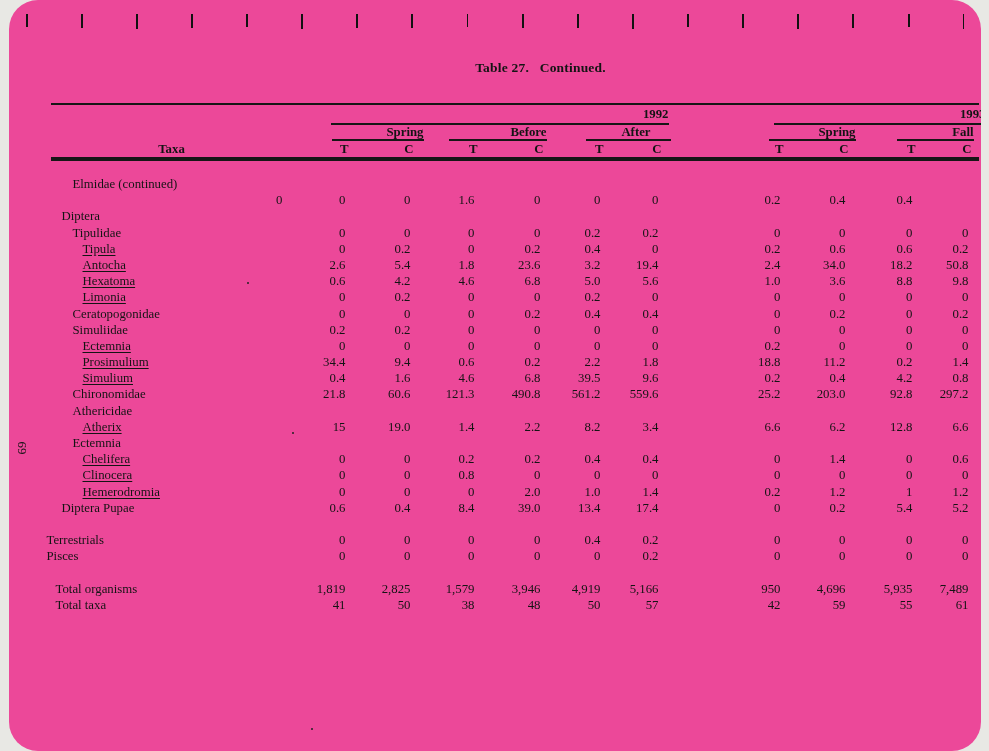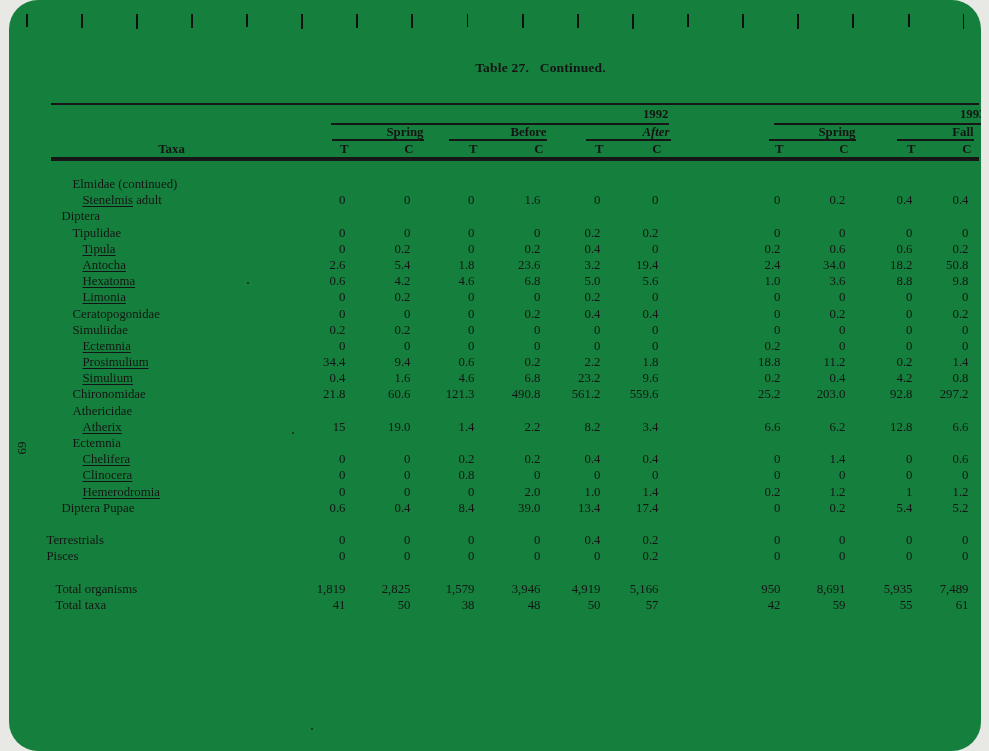--- a/index.html
+++ b/index.html
@@ -1,17 +1,17 @@
 <!DOCTYPE html>
 <html><head>
 <meta charset="utf-8">
 <style>
   html,body{margin:0;padding:0;background:#e8e8e4;}
   #page{
-    position:relative; width:972px; height:751px; background:#15803d;
+    position:relative; width:972px; height:751px; background:#ec4899;
     font-family:"Liberation Serif","DejaVu Serif",serif; color:#141414;
     overflow:hidden; margin:0 auto;border-radius:29px;
   }
   
   #ticks{position:absolute; left:17px; top:14px; width:939px; height:16px;
     display:flex; justify-content:space-between; align-items:flex-start;}
   .tick{width:2px; height:14px; background:#111;}
   .tick:nth-child(3n){height:15px; width:1.5px;}
   .tick:nth-child(4n+1){height:13px;}
 
@@ -87,21 +87,21 @@
 
   <div class="rule" style="left:42px; top:103px; width:928px; height:2px;"></div>
 
   <div class="year-label" style="left:322px; width:338px;">1992</div>
   <div class="year-label" style="left:765px; width:212px;">1993</div>
   <div class="rule" style="left:322px; top:123px; width:338px; height:2px;"></div>
   <div class="rule" style="left:765px; top:123px; width:212px; height:2px;"></div>
 
   <div class="season-label" style="left:323px; width:92px;">Spring</div>
   <div class="season-label" style="left:440px; width:98px;">Before</div>
-  <div class="season-label" style="left:576px; width:85px;font-style:italic;">After</div>
+  <div class="season-label" style="left:557px; width:85px;">After</div>
   <div class="season-label" style="left:760px; width:87px;">Spring</div>
   <div class="season-label" style="left:888px; width:77px;">Fall</div>
   <div class="rule" style="left:323px; top:139px; width:92px; height:1.5px;"></div>
   <div class="rule" style="left:440px; top:139px; width:98px; height:1.5px;"></div>
   <div class="rule" style="left:577px; top:139px; width:85px; height:1.5px;"></div>
   <div class="rule" style="left:760px; top:139px; width:87px; height:1.5px;"></div>
   <div class="rule" style="left:888px; top:139px; width:77px; height:1.5px;"></div>
 
   <div id="subhead" class="grid row">
     <div class="cell taxa">Taxa</div>
@@ -127,21 +127,20 @@
         <div class="cell num"></div>
         <div class="cell num"></div>
         <div class="cell num"></div>
         <div class="cell num"></div>
         <div class="cell num"></div>
         <div class="cell num"></div>
         <div class="cell num"></div>
         <div class="cell num"></div>
       </div>
       <div class="row grid">
-        <div class="cell taxa ind-genus"><span class="u">Stenelmis</span><span> adult</span></div>
         <div class="cell num">0</div>
         <div class="cell num">0</div>
         <div class="cell num">0</div>
         <div class="cell num">1.6</div>
         <div class="cell num">0</div>
         <div class="cell num">0</div>
         <div class="cell num">0</div>
         <div class="cell num">0.2</div>
         <div class="cell num">0.4</div>
         <div class="cell num">0.4</div>
@@ -275,21 +274,21 @@
         <div class="cell num">11.2</div>
         <div class="cell num">0.2</div>
         <div class="cell num">1.4</div>
       </div>
       <div class="row grid">
         <div class="cell taxa ind-genus"><span class="u">Simulium</span></div>
         <div class="cell num">0.4</div>
         <div class="cell num">1.6</div>
         <div class="cell num">4.6</div>
         <div class="cell num">6.8</div>
-        <div class="cell num">23.2</div>
+        <div class="cell num">39.5</div>
         <div class="cell num">9.6</div>
         <div class="cell num">0.2</div>
         <div class="cell num">0.4</div>
         <div class="cell num">4.2</div>
         <div class="cell num">0.8</div>
       </div>
       <div class="row grid">
         <div class="cell taxa ind-family"><span>Chironomidae</span></div>
         <div class="cell num">21.8</div>
         <div class="cell num">60.6</div>
@@ -423,21 +422,21 @@
       <div class="row spacer"></div>
       <div class="row grid">
         <div class="cell taxa ind-total"><span>Total organisms</span></div>
         <div class="cell num">1,819</div>
         <div class="cell num">2,825</div>
         <div class="cell num">1,579</div>
         <div class="cell num">3,946</div>
         <div class="cell num">4,919</div>
         <div class="cell num">5,166</div>
         <div class="cell num">950</div>
-        <div class="cell num">8,691</div>
+        <div class="cell num">4,696</div>
         <div class="cell num">5,935</div>
         <div class="cell num">7,489</div>
       </div>
       <div class="row grid">
         <div class="cell taxa ind-total"><span>Total taxa</span></div>
         <div class="cell num">41</div>
         <div class="cell num">50</div>
         <div class="cell num">38</div>
         <div class="cell num">48</div>
         <div class="cell num">50</div>

